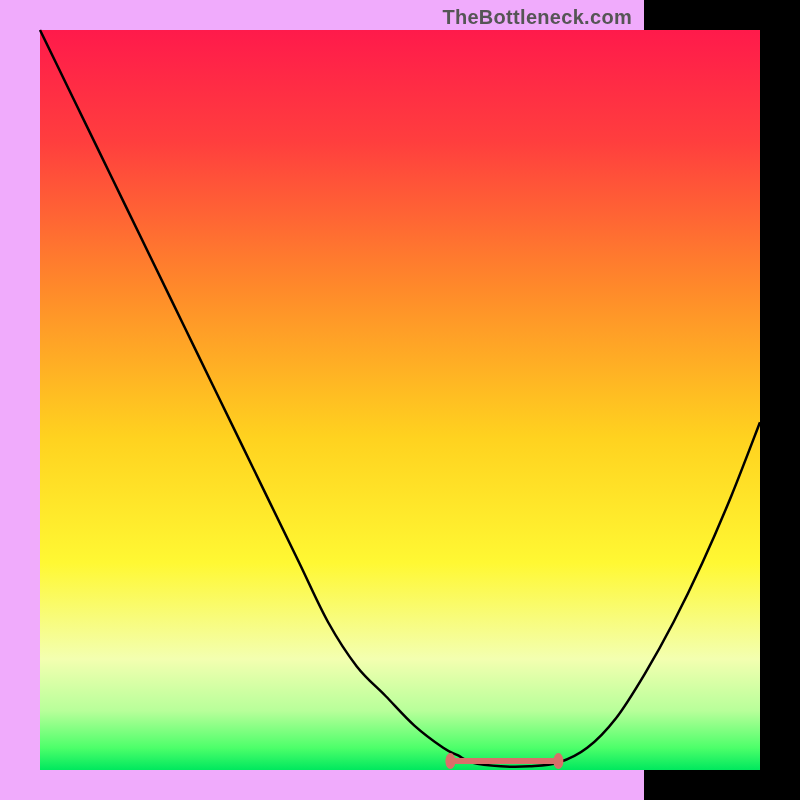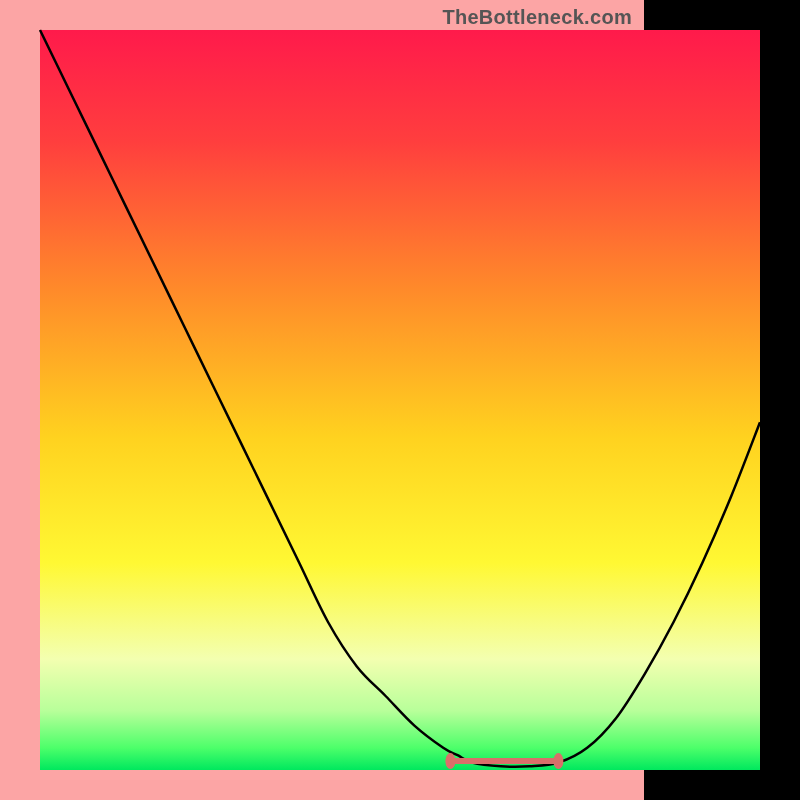--- a/index.html
+++ b/index.html
@@ -8,21 +8,21 @@
     width: 800px;
     height: 800px;
     background: #000;
     overflow: hidden;
     font-family: Arial, Helvetica, sans-serif;
   }
   .frame {
     position: relative;
     width: 644px;
     height: 800px;
-    background: #fca5a5;
+    background: #f0abfc;
   }
   .watermark {
     position: absolute;
     top: 6px;
     right: 12px;
     color: #555;
     font-size: 20px;
     font-weight: 600;
     letter-spacing: 0.3px;
     z-index: 5;

